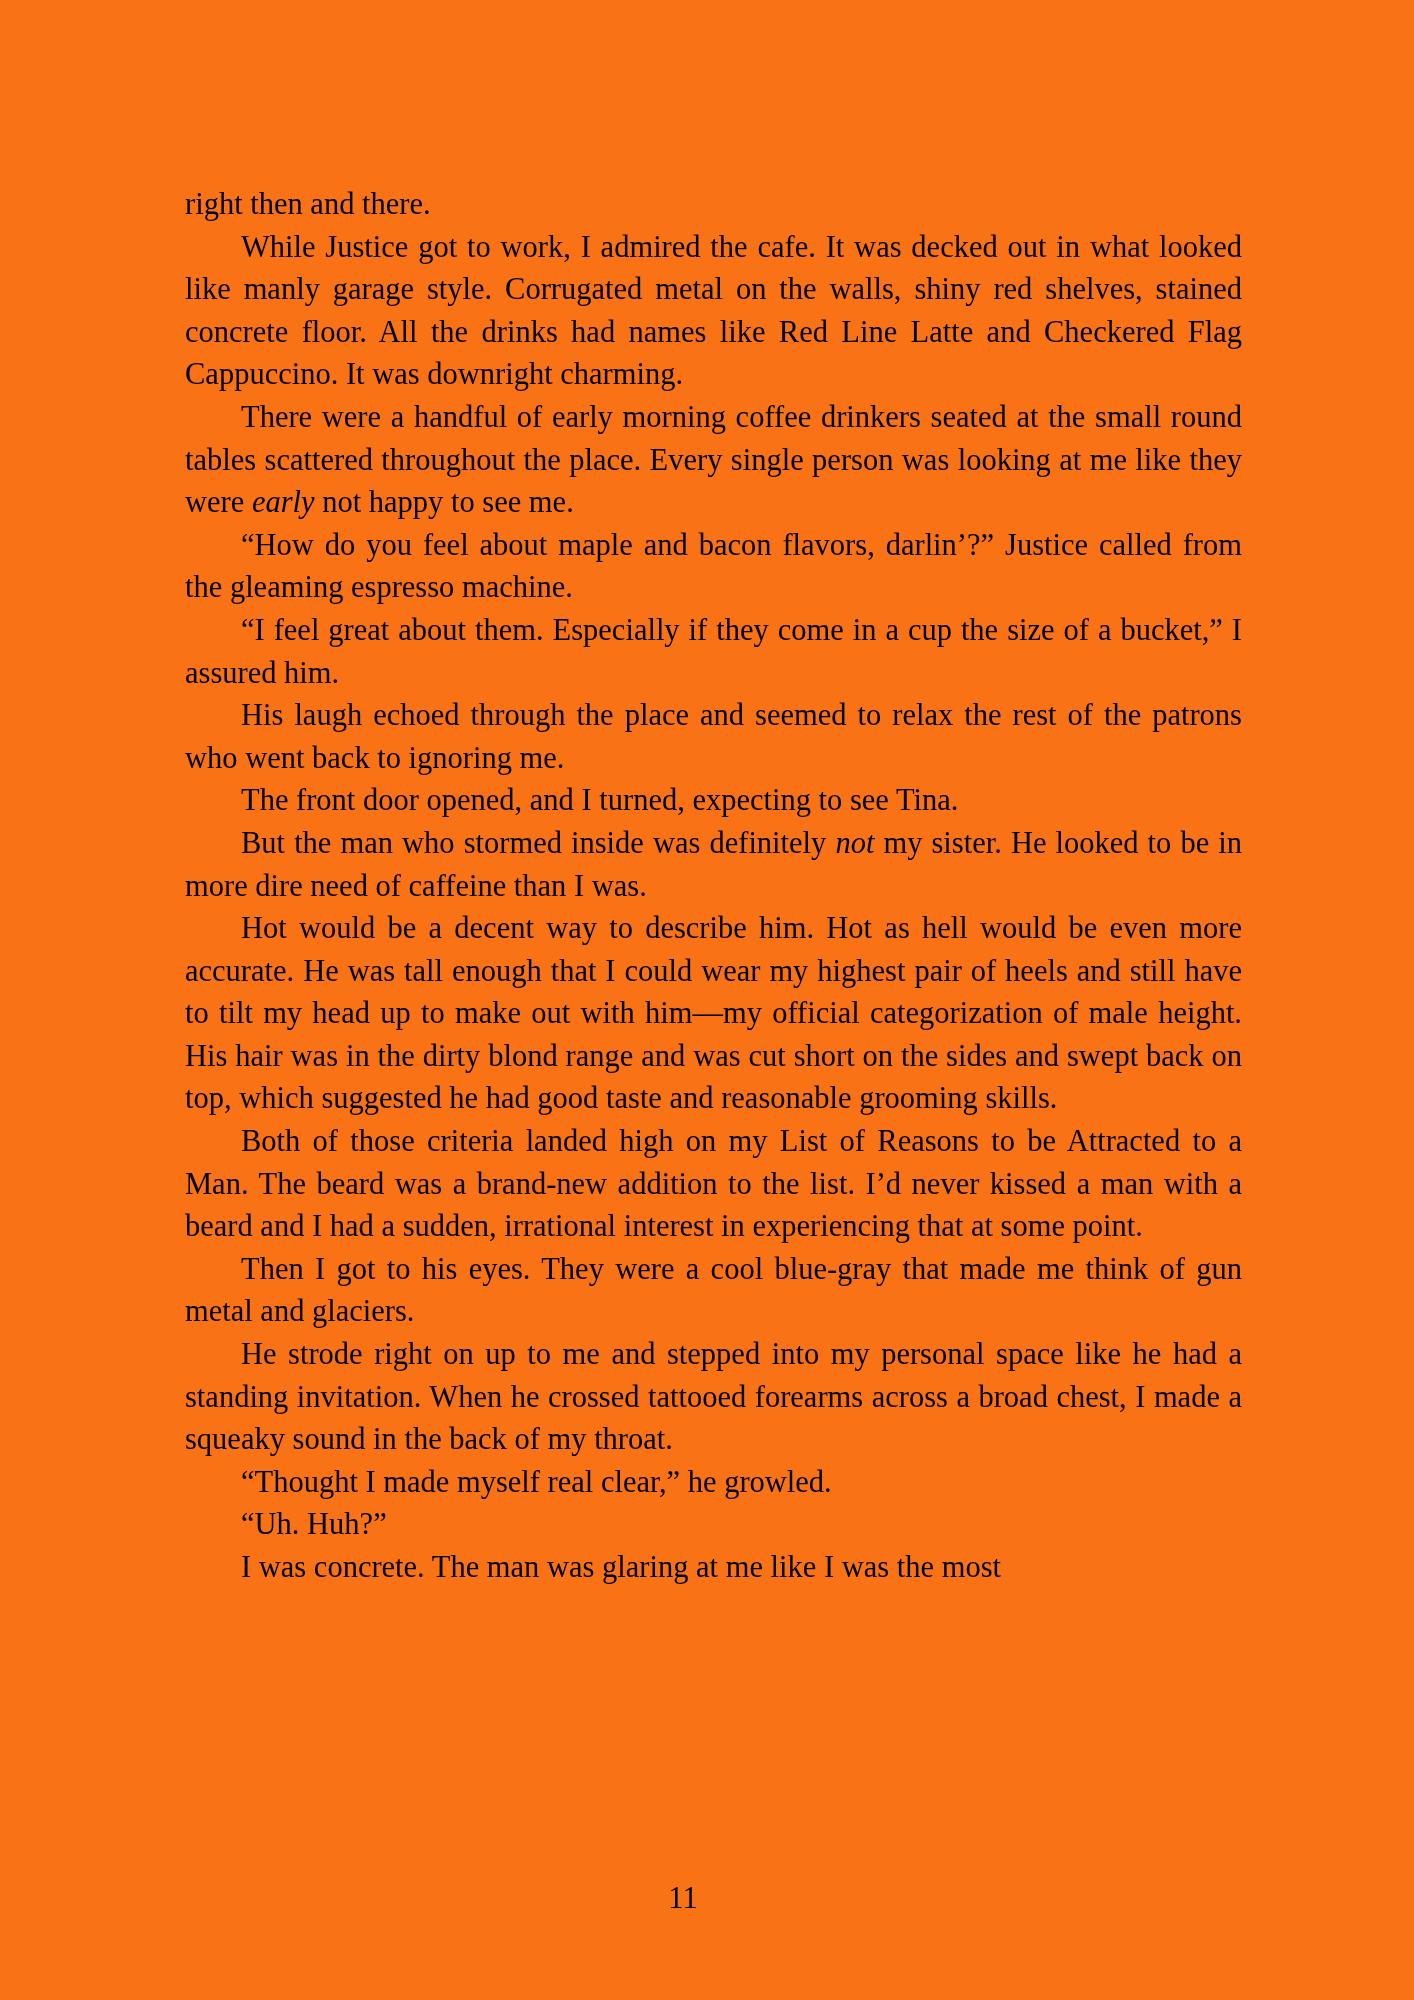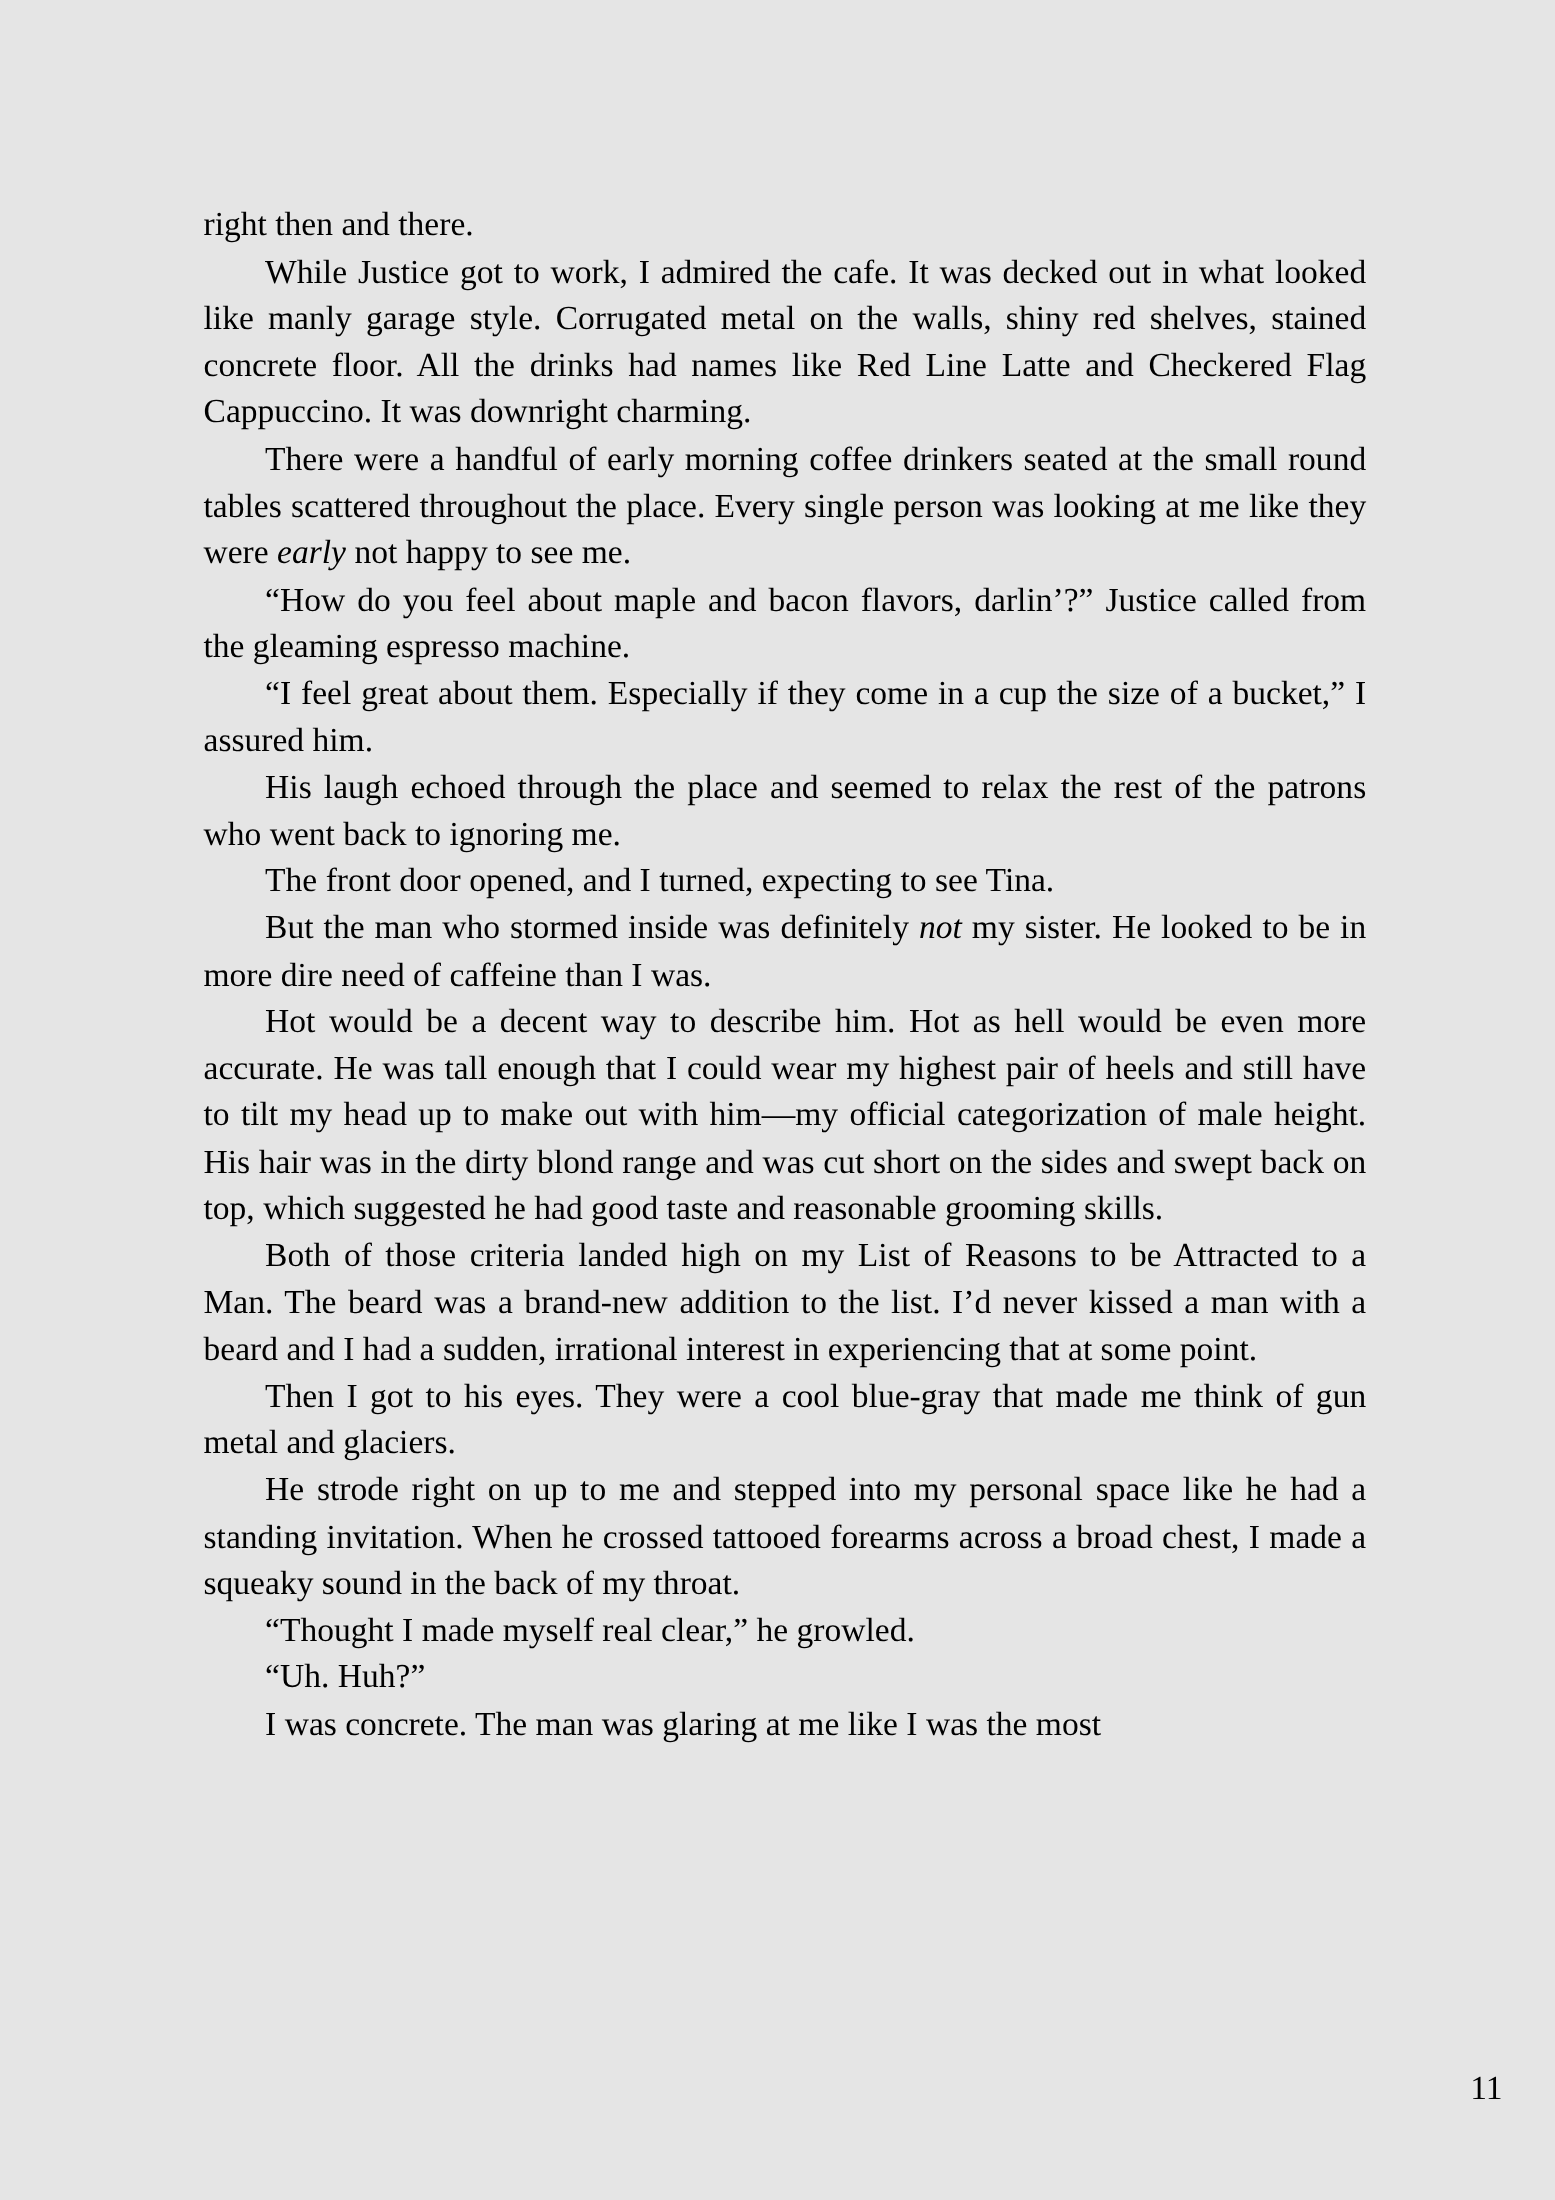--- a/index.html
+++ b/index.html
@@ -14,21 +14,21 @@
     color: #000000;
     position: relative;
     overflow: hidden;
   }
   .page {
     position: absolute;
     left: 0;
     top: 0;
     width: 1414px;
     height: 2000px;
-    background: #e5e5e5;
+    background: #f97316;
   }
   .text-block {
     position: absolute;
     left: 185px;
     top: 183px;
     width: 1057px;
   }
   .para {
     margin: 0;
     padding: 0;
@@ -46,21 +46,21 @@
     text-indent: 56px;
   }
   .para em, .para i {
     font-style: italic;
   }
   .page-number {
     position: absolute;
     left: 0;
     top: 1880px;
     width: 1366px;
-    text-align: right;
+    text-align: center;
     font-size: 30.5px;
     line-height: 36px;
     font-family: "Liberation Serif", "DejaVu Serif", serif;
     color: #000000;
   }
 </style>
 </head>
 <body>
 
 <div class="page">

